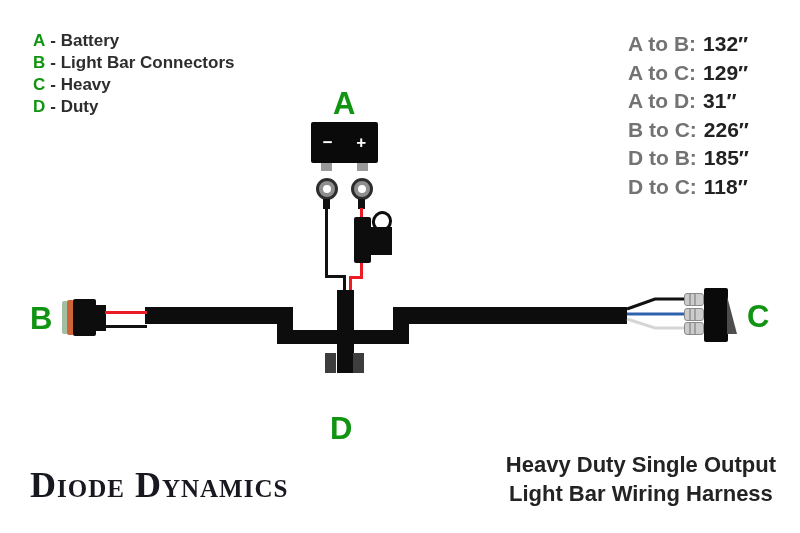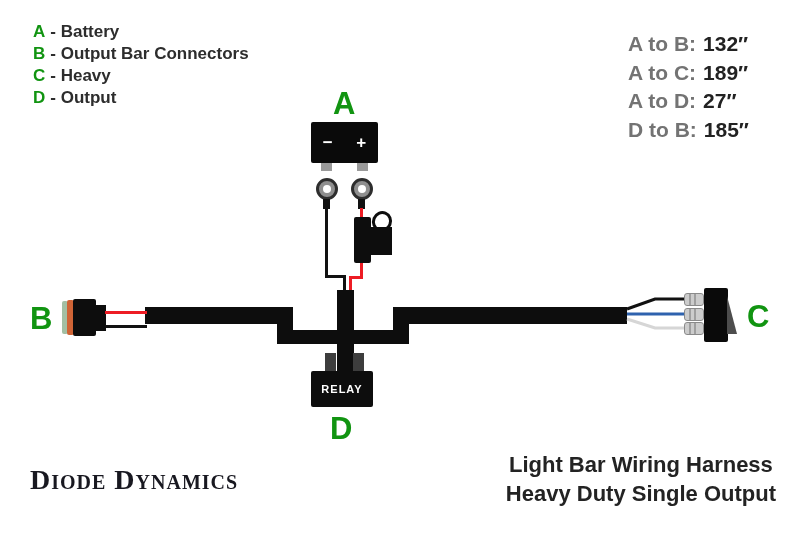--- a/index.html
+++ b/index.html
@@ -3,21 +3,21 @@
 <meta charset="utf-8">
 <style>
   html,body{margin:0;padding:0;background:#ffffff;}
   #stage{
     position:relative;width:800px;height:533px;background:#ffffff;overflow:hidden;
     font-family:"Liberation Sans","DejaVu Sans",sans-serif;
   }
   .abs{position:absolute;}
 
   
-  #legend{left:33px;top:21px;font-size:17px;font-weight:bold;line-height:22px;color:#2d2d2d;}
+  #legend{left:33px;top:30px;font-size:17px;font-weight:bold;line-height:22px;color:#2d2d2d;}
   .legend-letter{color:#119411;}
   .legend-label{color:#2d2d2d;margin-left:5px;}
 
   
   #measurements{left:628px;top:30px;font-size:21px;font-weight:bold;line-height:28.5px;white-space:nowrap;}
   .meas-label{color:#737373;}
   .meas-value{color:#222222;margin-left:7px;}
 
   
   .comp-label{font-size:31px;font-weight:bold;color:#119411;line-height:1;}
@@ -59,40 +59,42 @@
   
   .spade{left:684px;width:18px;height:11px;border-radius:3px;border:1px solid #8a8a8a;
     background:linear-gradient(90deg,#cccccc 0 4px,#9f9f9f 4px 6px,#cccccc 6px 9px,#9f9f9f 9px 11px,#cccccc 11px 100%);}
   .switch-stub{left:700px;width:8px;height:7px;background:#787878;}
   #switch-body{left:704px;top:288px;width:24px;height:54px;background:#0a0a0a;border-radius:2px;}
   #switch-lever{left:727px;top:296px;width:10px;height:38px;background:#4d4d4d;
     clip-path:polygon(0 0,100% 100%,0 100%);}
 
   
   #brand{left:30px;top:464px;font-family:"Liberation Serif","DejaVu Serif",serif;
-    font-variant:small-caps;font-size:28px;font-weight:600;color:#181820;letter-spacing:1px;}
+    font-variant:small-caps;font-size:36px;font-weight:600;color:#181820;letter-spacing:1px;}
   #title{right:24px;top:450px;text-align:center;font-size:22px;font-weight:bold;color:#232323;line-height:29px;}
 </style>
 </head>
 <body>
 
 <div id="stage">
 
   <div id="legend" class="abs">
     <div><span class="legend-letter">A</span><span class="legend-label">- Battery</span></div>
-    <div><span class="legend-letter">B</span><span class="legend-label">- Output Bar Connectors</span></div>
+    <div><span class="legend-letter">B</span><span class="legend-label">- Light Bar Connectors</span></div>
     <div><span class="legend-letter">C</span><span class="legend-label">- Heavy</span></div>
-    <div><span class="legend-letter">D</span><span class="legend-label">- Output</span></div>
+    <div><span class="legend-letter">D</span><span class="legend-label">- Duty</span></div>
   </div>
 
   <div id="measurements" class="abs">
     <div><span class="meas-label">A to B:</span><span class="meas-value">132″</span></div>
-    <div><span class="meas-label">A to C:</span><span class="meas-value">189″</span></div>
-    <div><span class="meas-label">A to D:</span><span class="meas-value">27″</span></div>
+    <div><span class="meas-label">A to C:</span><span class="meas-value">129″</span></div>
+    <div><span class="meas-label">A to D:</span><span class="meas-value">31″</span></div>
+    <div><span class="meas-label">B to C:</span><span class="meas-value">226″</span></div>
     <div><span class="meas-label">D to B:</span><span class="meas-value">185″</span></div>
+    <div><span class="meas-label">D to C:</span><span class="meas-value">118″</span></div>
   </div>
 
   <div class="abs comp-label" style="left:333px;top:88px;">A</div>
   <div id="battery-box" class="abs">
     <span>−</span>
     <span>+</span>
   </div>
   <div class="abs battery-tab" style="left:321px;"></div>
   <div class="abs battery-tab" style="left:357px;"></div>
 
@@ -120,23 +122,20 @@
   <div class="abs harness" style="left:145px;top:307px;width:148px;height:17px;"></div>
   <div class="abs harness" style="left:277px;top:307px;width:16px;height:37px;"></div>
   <div class="abs harness" style="left:277px;top:330px;width:132px;height:14px;"></div>
   <div class="abs harness" style="left:393px;top:307px;width:16px;height:37px;"></div>
   <div class="abs harness" style="left:393px;top:307px;width:234px;height:17px;"></div>
   <div class="abs harness" style="left:337px;top:290px;width:17px;height:45px;"></div>
   <div class="abs harness" style="left:337px;top:344px;width:17px;height:29px;"></div>
 
   <div class="abs relay-tab" style="left:325px;"></div>
   <div class="abs relay-tab" style="left:353px;"></div>
-  <div id="relay-box" class="abs">
-    <span>RELAY</span>
-  </div>
   <div class="abs comp-label" style="left:330px;top:413px;">D</div>
 
   <div class="abs comp-label" style="left:30px;top:303px;">B</div>
   <div id="b-seal" class="abs"></div>
   <div id="b-wedge" class="abs"></div>
   <div id="b-body" class="abs"></div>
   <div id="b-nose" class="abs"></div>
   <div class="wire w-red" style="left:105px;top:311px;width:42px;height:3px;"></div>
   <div class="wire w-black" style="left:105px;top:325px;width:42px;height:3px;"></div>
 
@@ -150,17 +149,17 @@
   <div class="abs switch-stub" style="top:325px;"></div>
   <div class="abs spade" style="top:293px;"></div>
   <div class="abs spade" style="top:308px;"></div>
   <div class="abs spade" style="top:322px;"></div>
   <div id="switch-body" class="abs"></div>
   <div id="switch-lever" class="abs"></div>
   <div class="abs comp-label" style="left:747px;top:301px;">C</div>
 
   <div id="brand" class="abs">Diode Dynamics</div>
   <div id="title" class="abs">
+    <div>Heavy Duty Single Output</div>
     <div>Light Bar Wiring Harness</div>
-    <div>Heavy Duty Single Output</div>
   </div>
 
 </div>
 
 </body></html>

